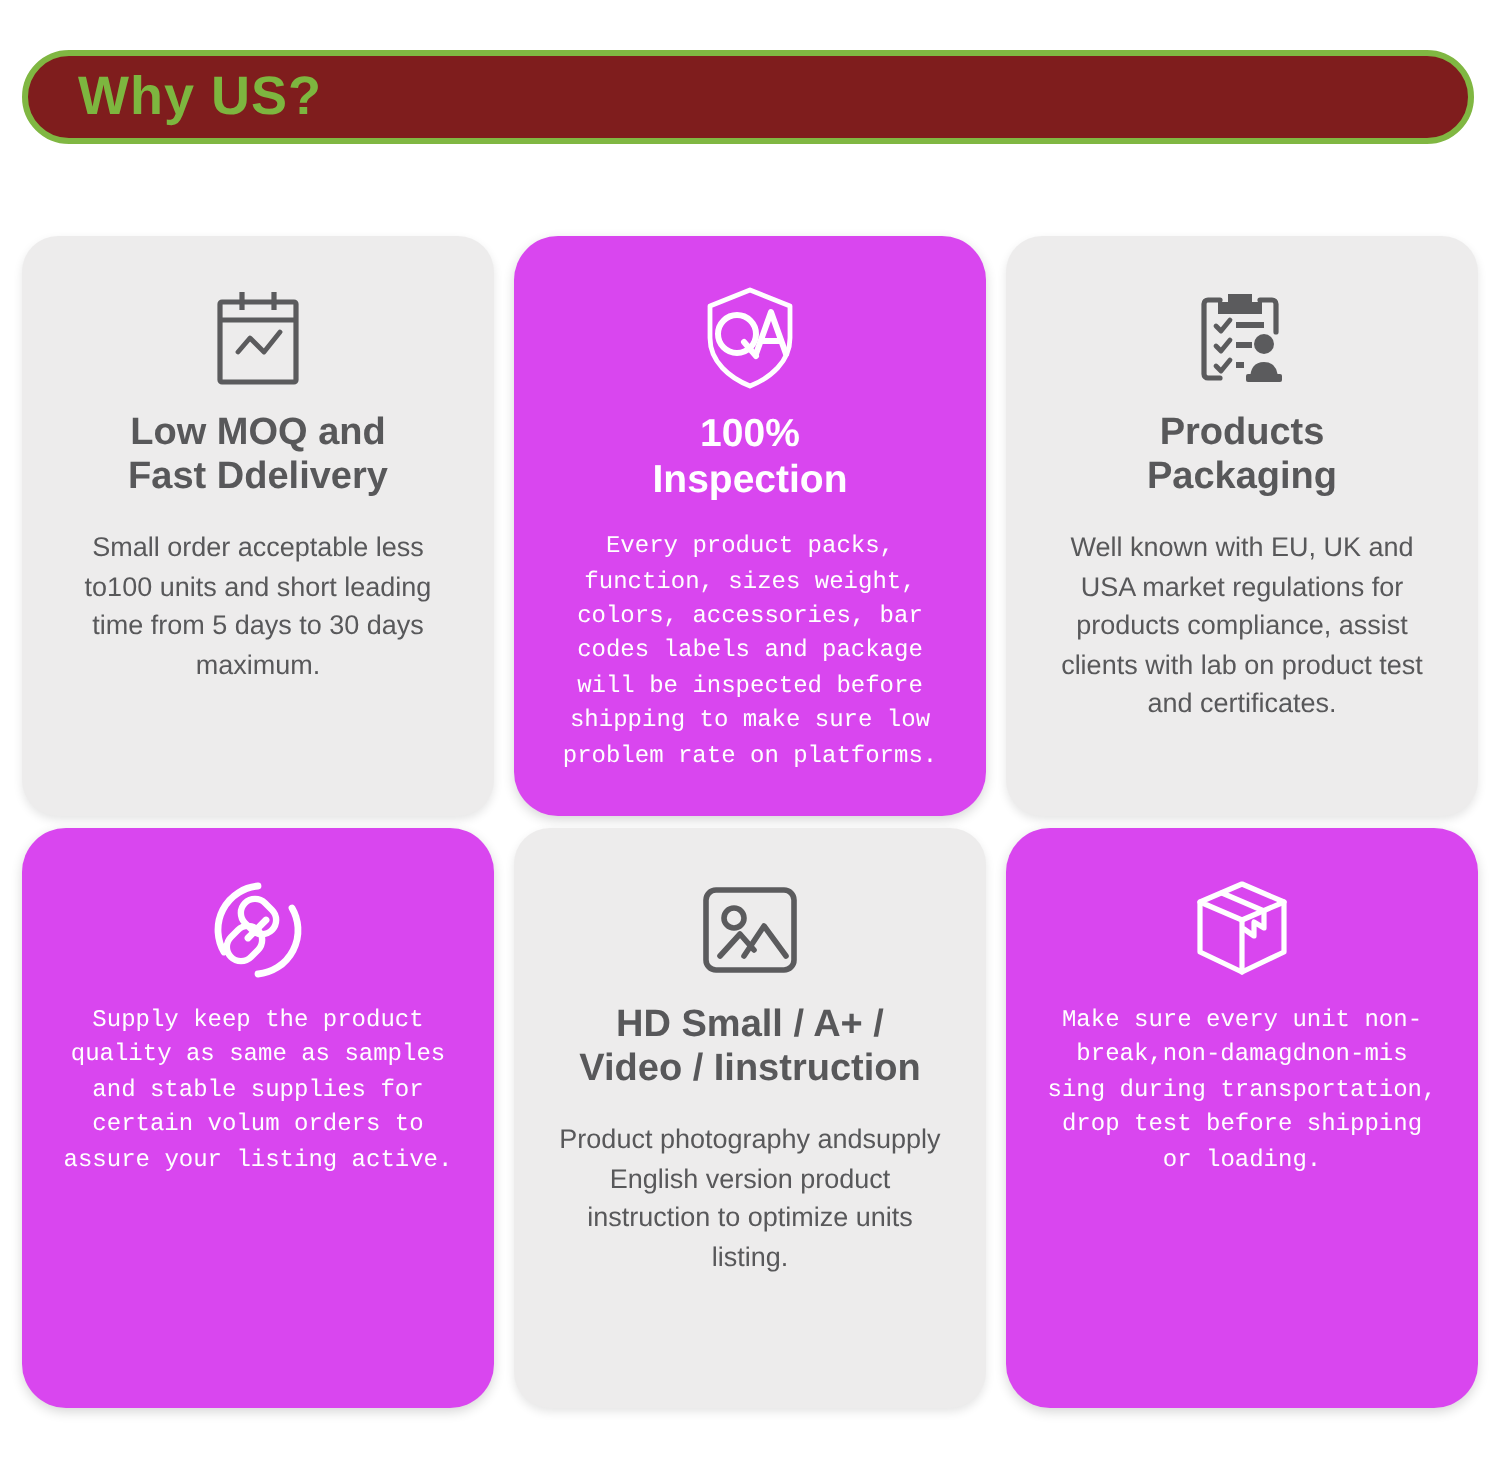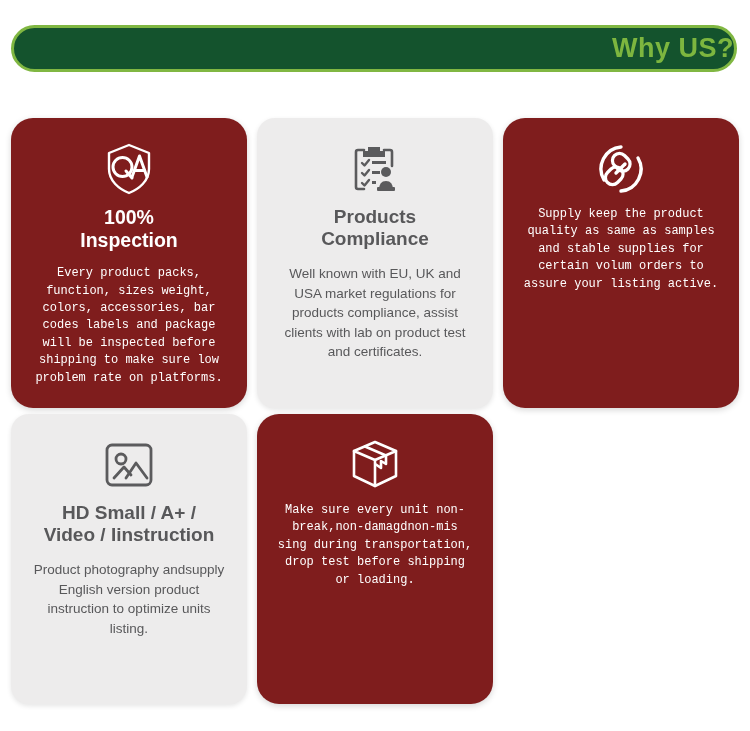--- a/index.html
+++ b/index.html
@@ -24,24 +24,23 @@
   
   .header-banner {
     position: absolute;
     left: 11px;
     top: 25px;
     width: 726px;
     height: 47px;
     box-sizing: border-box;
     border: 3px solid #80B742;
     border-radius: 24px;
-    background: #14532d;
+    background: #7f1d1d;
     display: flex;
     align-items: center;
-    justify-content: flex-end;
   }
   .header-title {
     font-size: 27px;
     font-weight: bold;
     color: #7DB63F;
     letter-spacing: 0.5px;
     margin-left: 25px;
     line-height: 1;
   }
 
@@ -69,21 +68,21 @@
     flex-direction: column;
     align-items: center;
     text-align: center;
     overflow: hidden;
   }
   .card.gray {
     background: #EDECEC;
     box-shadow: 0 2px 5px rgba(0,0,0,0.10);
   }
   .card.green {
-    background: #7f1d1d;
+    background: #d946ef;
     border-radius: 22px;
     box-shadow: 0 2px 6px rgba(0,0,0,0.16);
     align-items: center;
   }
 
   .card-icon {
     height: 54px;
     display: flex;
     align-items: center;
     justify-content: center;
@@ -118,20 +117,34 @@
 <body>
 
 <div class="page">
 
   <div class="header-banner">
     <div class="header-title">Why US?</div>
   </div>
 
   <div class="grid">
 
+    <div class="card gray">
+      <div class="card-icon">
+        <svg width="46" height="52" viewBox="0 0 46 52" fill="none" stroke="#5B5B5D" stroke-width="2.6">
+          <rect x="4" y="8" width="38" height="40" rx="1"></rect>
+          <line x1="4" y1="17" x2="42" y2="17"></line>
+          <path d="M15 3 L15 12" stroke-width="2.6"></path>
+          <path d="M31 3 L31 12" stroke-width="2.6"></path>
+          <path d="M13 33 L19 26 L26 33 L34 23" stroke-width="2.4" stroke-linecap="round" stroke-linejoin="round"></path>
+        </svg>
+      </div>
+      <div class="card-title">Low MOQ and
+Fast Ddelivery</div>
+      <div class="card-body">Small order acceptable less to100 units and short leading time from 5 days to 30 days maximum.</div>
+    </div>
 
     <div class="card green">
       <div class="card-icon">
         <svg width="50" height="54" viewBox="0 0 50 54" fill="none" stroke="#FFFFFF" stroke-width="2.4">
           <path d="M25 3 L45 11 V27 C45 39 35 47 25 51 C15 47 5 39 5 27 V11 Z" stroke-linejoin="round"></path>
           <circle cx="18.5" cy="25" r="9.5" stroke-width="3"></circle>
           <line x1="22" y1="29" x2="28" y2="36" stroke-width="3" stroke-linecap="round"></line>
           <path d="M28 35 L35.5 14 L43 35" stroke-width="3" stroke-linejoin="round" stroke-linecap="round"></path>
           <line x1="30.5" y1="28.5" x2="40.5" y2="28.5" stroke-width="3" stroke-linecap="round"></line>
         </svg>
@@ -152,21 +165,21 @@
           <path d="M12 40 l2.5 2.5 L19 37" stroke="#5B5B5D" stroke-width="2.4" fill="none" stroke-linecap="round" stroke-linejoin="round"></path>
           <rect x="22" y="18" width="14" height="3" fill="#5B5B5D"></rect>
           <rect x="22" y="28" width="8" height="3" fill="#5B5B5D"></rect>
           <rect x="22" y="38" width="4" height="3" fill="#5B5B5D"></rect>
           <circle cx="36" cy="29" r="5" fill="#5B5B5D"></circle>
           <path d="M29 47 q0 -9 7 -9 q7 0 7 9 z" fill="#5B5B5D"></path>
           <rect x="27" y="44" width="18" height="4" rx="1" fill="#5B5B5D"></rect>
         </svg>
       </div>
       <div class="card-title">Products
-Compliance</div>
+Packaging</div>
       <div class="card-body">Well known with EU, UK and USA market regulations for products compliance, assist clients with lab on product test and certificates.</div>
     </div>
 
     <div class="card green">
       <div class="card-icon">
         <svg width="52" height="52" viewBox="0 0 52 52" fill="none" stroke="#FFFFFF" stroke-width="3.4" stroke-linecap="round">
           <path d="M26 4 A22 22 0 0 0 9 37"></path>
           <path d="M26 48 A22 22 0 0 0 43 15"></path>
           <path d="M21 30 L30 21" stroke-width="3.4"></path>
           <path d="M19.5 22.5 a7 7 0 0 1 10 -10 l3.5 3.5 a7 7 0 0 1 -10 10 z" stroke-width="3.2" stroke-linejoin="round"></path>

